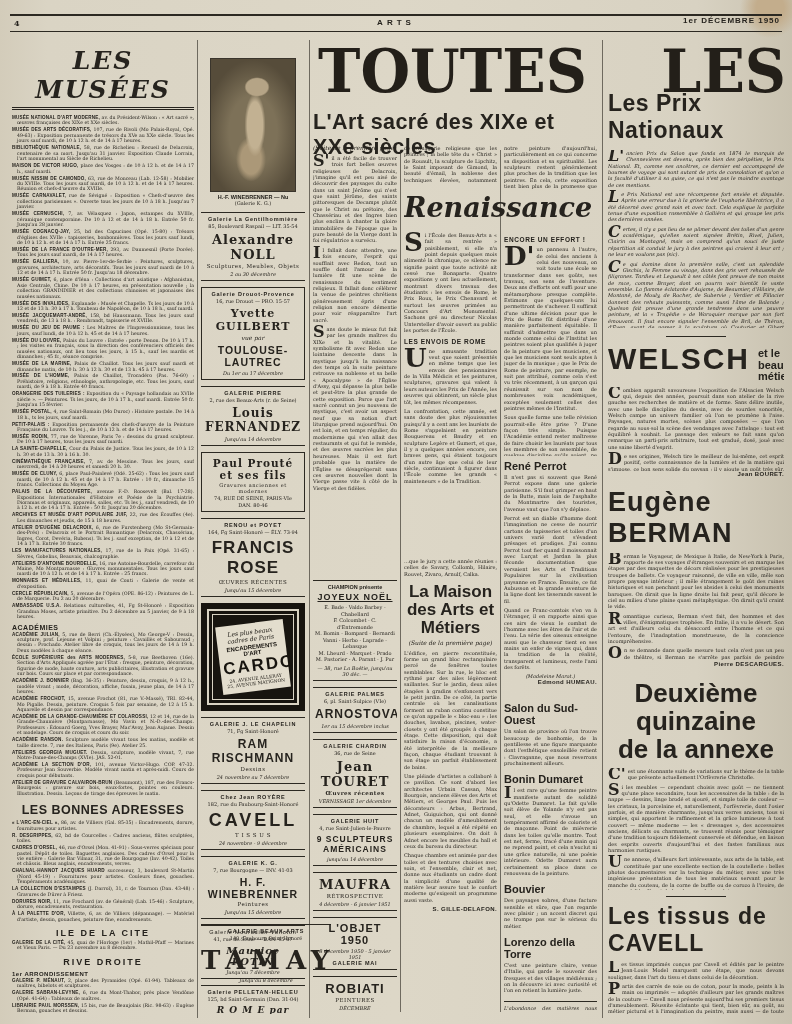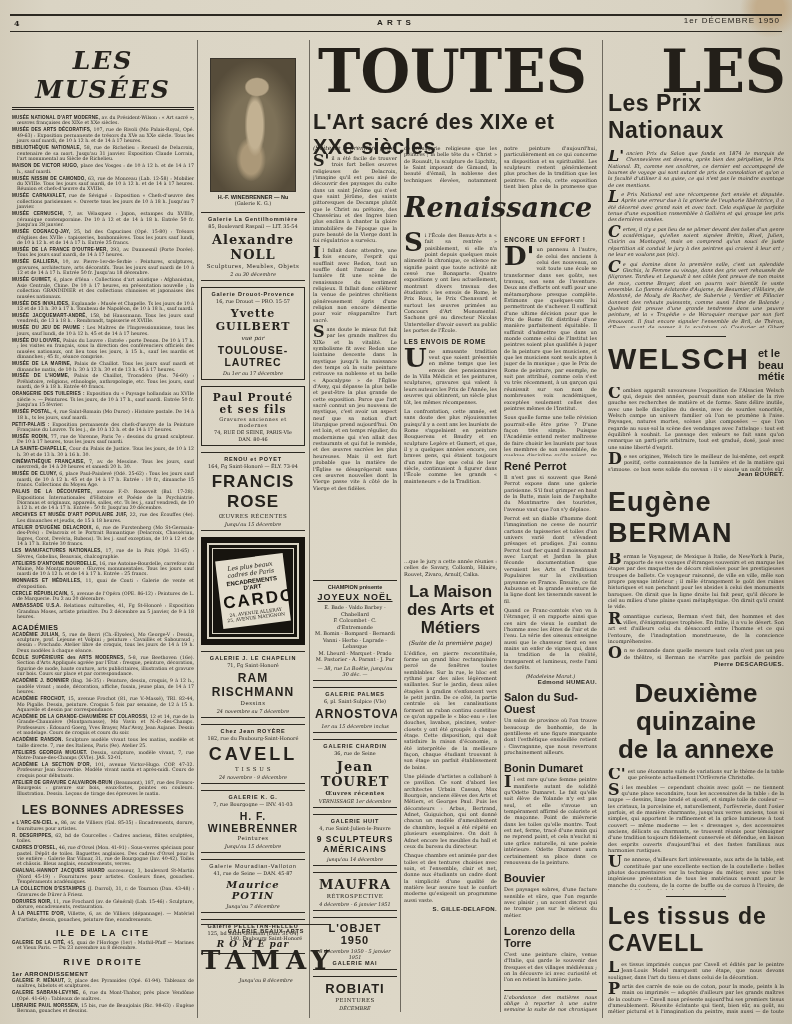--- a/index.html
+++ b/index.html
@@ -8,21 +8,21 @@
       radial-gradient(circle at 770px 8px,#c3ad8c 0 14px,rgba(195,173,140,0) 30px),
       linear-gradient(90deg,#d3ccba 0,#dad4c4 6%,#ddd7c7 50%,#d8d2c2 88%,#c9c2b0 100%),
       #d9d3c3;
     color:#26231e;font-family:"DejaVu Serif",serif;}
   .vr{position:absolute;width:1px;background:#4a453c;opacity:.75;}
   .hr{position:absolute;height:1px;background:#2c2922;}
   .abs{position:absolute;overflow:hidden;}
   .just{text-align:justify;}
   
   .mast{font-family:"Liberation Sans",sans-serif;font-weight:bold;letter-spacing:4px;font-size:8px;}
-  .date{font-family:"Liberation Sans",sans-serif;font-weight:normal;font-size:8px;letter-spacing:1px;}
+  .date{font-family:"Liberation Sans",sans-serif;font-weight:bold;font-size:8px;letter-spacing:1px;}
   
   .musees-title{font-family:"DejaVu Serif",serif;font-style:italic;font-weight:bold;
     font-size:25px;letter-spacing:2px;text-align:center;border-bottom:3px double #26231e;padding-bottom:3px;}
   .entry{margin:0 0 1.5px 0;font-size:4.7px;line-height:1.16;text-align:justify;text-indent:-5px;padding-left:5px;}
   .entry b{font-family:"Liberation Sans",sans-serif;font-size:4.6px;letter-spacing:.2px;}
   .sec-big{font-family:Liberation Sans, sans-serif;font-weight:bold;font-size:12.5px;text-align:center;letter-spacing:.5px;margin:7px 0 3px;}
   .sec-mid{font-family:"Liberation Sans",sans-serif;font-weight:bold;font-size:9px;text-align:center;letter-spacing:2px;margin:6px 0 2px;}
   .sec-sub{font-family:"Liberation Sans",sans-serif;font-weight:bold;font-size:6px;letter-spacing:.5px;margin:4px 0 1px;}
   
   .adbox{border-top:1px solid #2c2922;border-bottom:1px solid #2c2922;text-align:center;padding:3px 2px;margin-bottom:6px;}
@@ -192,20 +192,26 @@
 
     <div class="adbox frame">
       <div class="ad-g">Galerie Drouot-Provence</div>
       <div class="ad-a">16, rue Drouot — PRO. 15-57</div>
       <div class="ad-n serif" style="font-size:11px">Yvette GUILBERT</div>
       <div class="ad-mid">vue par</div>
       <div class="ad-n" style="font-size:10.5px">TOULOUSE-LAUTREC</div>
       <div class="ad-dt">Du 1er au 17 décembre</div>
     </div>
 
+    <div class="adbox">
+      <div class="ad-g">GALERIE PIERRE</div>
+      <div class="ad-a">2, rue des Beaux-Arts (r. de Seine)</div>
+      <div class="ad-n serif" style="font-size:12px">Louis FERNANDEZ</div>
+      <div class="ad-dt">Jusqu'au 14 décembre</div>
+    </div>
 
     <div class="adbox frame">
       <div class="ad-n serif" style="font-size:10.5px;margin:1px 0">Paul Prouté et ses fils</div>
       <div class="ad-d" style="font-size:5px">Gravures anciennes et modernes</div>
       <div class="ad-a">74, RUE DE SEINE, PARIS-VIe</div>
       <div class="ad-a">DAN. 80-46</div>
     </div>
 
     <div class="adbox">
       <div class="ad-g">RENOU et POYET</div>
@@ -337,21 +343,21 @@
     <div class="mini-title">René Perrot</div>
     <div class="body6 just">
 
     <p>Il n'est pas si souvent que René Perrot expose dans une galerie parisienne. S'il faut grimper en haut de la Butte, mais loin de l'asphalte du Montmartre des touristes, l'avenue vaut que l'on s'y déplace.</p>
         <p>Perrot est un diable d'homme dont l'imagination ne cesse de nourrir cartons de tapisseries et toiles d'un univers varié dont s'évadent présages et prodiges. J'ai connu Perrot tout fier quand il moissonnait avec Lurçat et Jardan la plus féconde documentation que versaient les Arts et Traditions Populaires sur la civilisation paysanne en France. Ensuite, ce fut Aubusson et la grande aventure de la ligne dont les tisserands savent le fil.</p>
         <p>Quand ce Franc-comtois s'en va à l'étranger, il en rapporte ainsi que ces airs de vieux le combat de l'homme avec les êtres de l'air et de l'eau. La série des oiseaux enseigne aussi que le chasseur tient en ses mains un enfer de vignes qui, dans la tradition de la réalité, transparent et lumineux, reste l'ami des forêts.</p>
       </div>
     <div class="attrib">(Madeleine Marot.)</div>
     <div class="sig">Edmond HUMEAU.</div>
 
-    <div class="mini-title" style="margin-top:6px">Salon du Sud-Ouest</div>
+    <div class="mini-title" style="margin-top:17px">Salon du Sud-Ouest</div>
     <p class="body6 just" style="margin:0">Un salon de province où l'on trouve beaucoup de bonhomie, de la gentillesse et une figure marquante dont l'esthétique ensoleillée retient : Clavraganne, que nous reverrons prochainement ailleurs.</p>
 
     <div class="mini-title" style="margin-top:7px">Bonin Dumaret</div>
     <p class="body6 just lead" style="margin:0">Il est rare qu'une femme peintre manifeste autant de solidité qu'Odette Dumaret. Le fait qu'elle soit élève de Yolande n'y est pas seul, et elle s'avoue un tempérament affirmé de coloriste et de maçonne. Point de mièvrerie dans les toiles qu'elle montre. Tout est net, ferme, tracé d'une main qui ne reprend point, et cela n'exclut ni une grâce naturelle, ni une poésie intérieure. Odette Dumaret aura certainement sa place dans ce renouveau de la peinture.</p>
 
     <div class="mini-title" style="margin-top:7px">Bouvier</div>
     <p class="body6 just" style="margin:0">Des paysages sobres, d'une facture sensible et sûre, que l'on regarde avec plaisir ; un accent discret qui ne trompe pas sur le sérieux du métier.</p>
 
     <div class="mini-title" style="margin-top:7px">Lorenzo della Torre</div>
     <p class="body6 just" style="margin:0">C'est une peinture claire, venue d'Italie, qui garde le souvenir des fresques et des villages médiévaux ; on la découvre ici avec curiosité et l'on en retient la lumière juste.</p>

